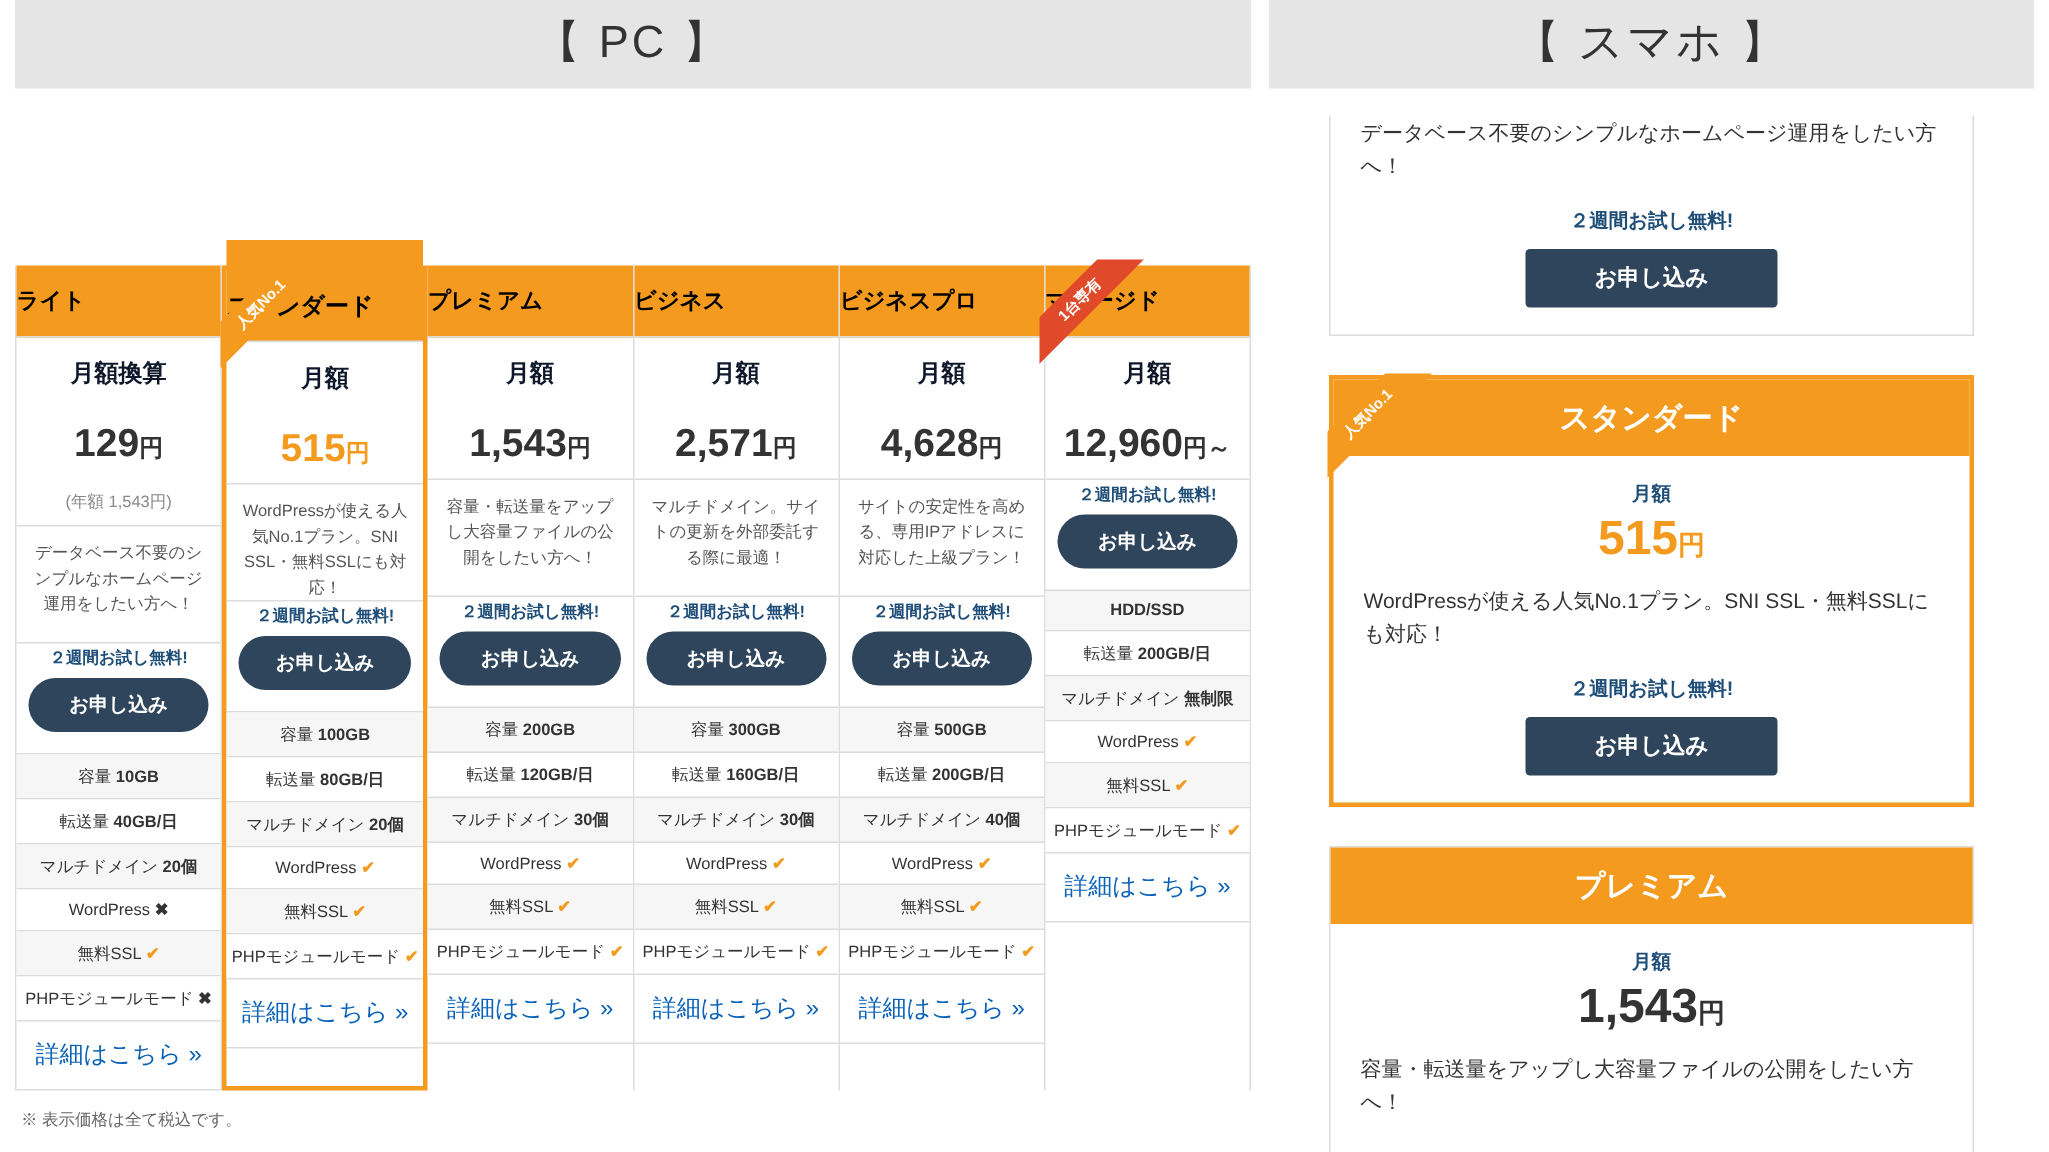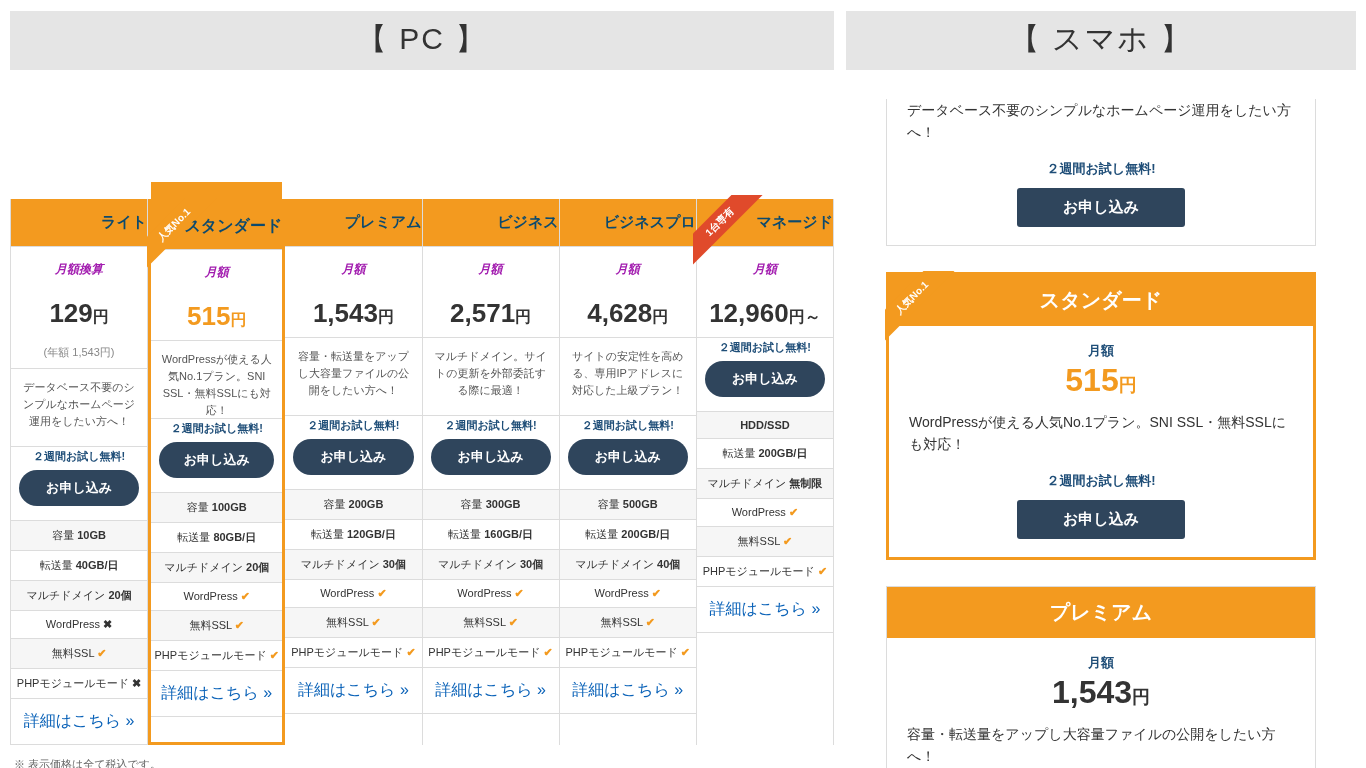--- a/index.html
+++ b/index.html
@@ -3,21 +3,21 @@
 <meta charset="utf-8">
 <style>
   * { box-sizing: border-box; margin: 0; padding: 0; }
   body {
     font-family: "Hiragino Kaku Gothic Pro", "Meiryo", sans-serif;
     font-size: 13px;
     color: #333;
     background: #fff;
     width: 1366px;
   }
-  .tabs { display: flex; gap: 12px; padding: 11px 10px; }
+  .tabs { display: flex; gap: 12px; padding: 0 10px; }
   .tab {
     flex: 1;
     background: #e5e5e5;
     text-align: center;
     font-size: 30px;
     font-weight: 500;
     padding: 8px 0 10px;
     color: #333;
     letter-spacing: 2px;
   }
@@ -56,31 +56,31 @@
     font-size: 10px;
     font-weight: bold;
     text-align: center;
     transform: rotate(-45deg);
     left: -28px; top: 16px;
   }
   .ribbon.red span { background: #e04a2b; }
 
   .hdr {
     background: #f39a1f;
-    color: #0c4a6e;
+    color: #000000;
     font-weight: bold;
     font-size: 15px;
     padding: 14px 0;
-    text-align:right;
+    text-align:left;
     border-bottom:1px solid #dcdcdc;
   }
   .hdr.tall { padding-top: 34px; padding-bottom:14px; margin-top:-20px; height:68px; font-size:16px; }
 
   .pricebox { padding: 14px 6px 8px; }
-  .plab { color:#a21caf; font-size:12px; font-weight:bold;font-style:italic; }
+  .plab { color:#0f172a; font-size:16px; font-weight:bold; }
   .price { font-size:26px; font-weight:bold; margin-top:20px; }
   .price .unit { font-size:16px; }
   .price.orange { color:#f39a1f; }
   .annual { color:#888; font-size:11px; margin-top:16px; }
 
   .desc { font-size:11px; text-align:left; padding:10px 10px; color:#555; line-height:1.55; height:78px; }
 
   .trial { color:#1f4e78; font-size:11px; font-weight:bold; text-align:center; margin-bottom:6px; }
   .applybox { padding: 2px 8px 14px; }
   .btn-apply {

